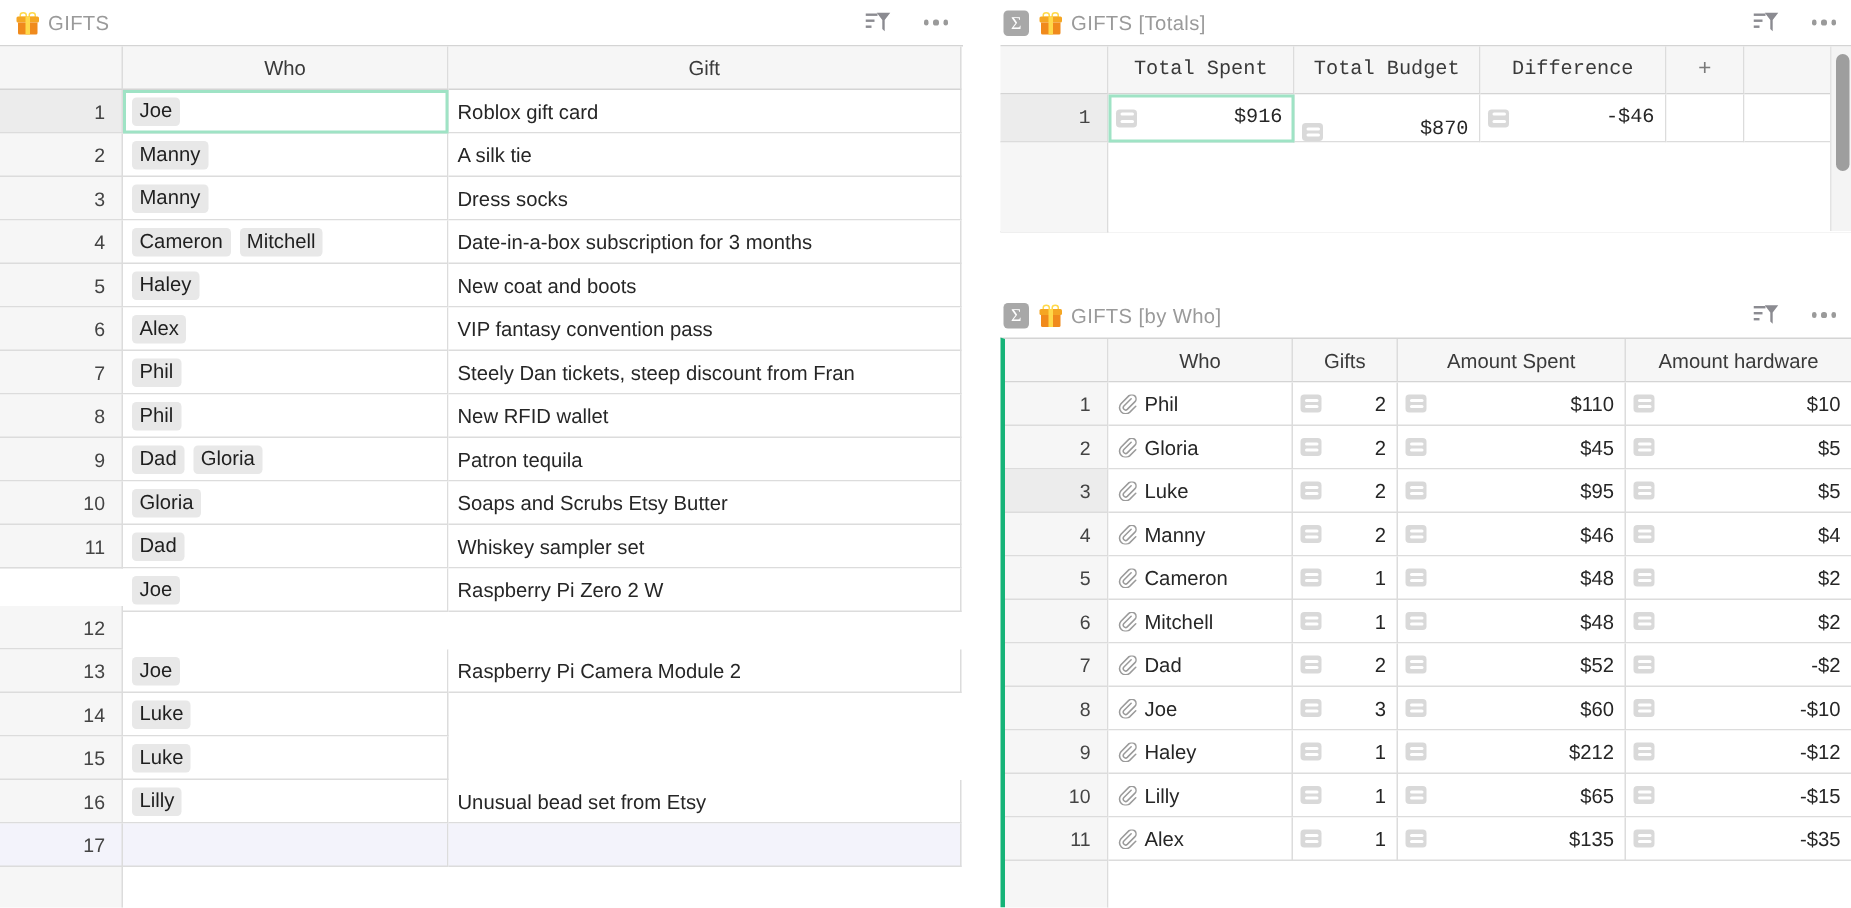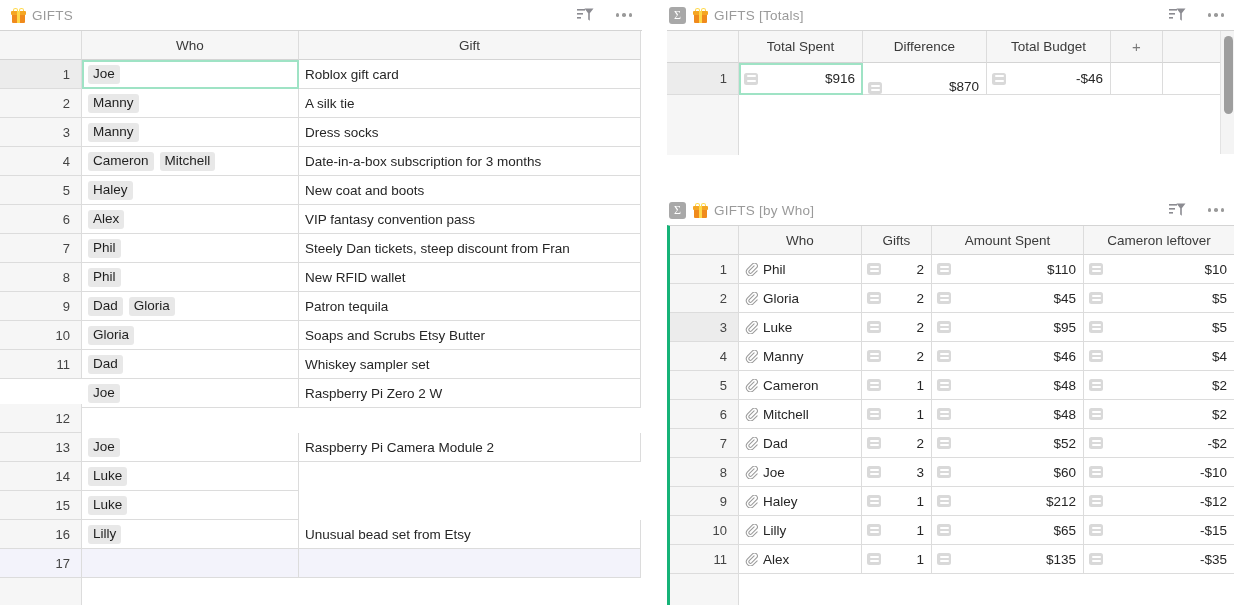--- a/index.html
+++ b/index.html
@@ -277,26 +277,26 @@
           <rect x="0" y="10" width="4" height="1.6" fill="#8b8b91"></rect>
           <path d="M7.5 1.5 L16.5 1.5 L12.8 6.3 L12.8 13.8 L11.2 12.4 L11.2 6.3 Z" fill="#8b8b91"></path>
         </svg>
         <span class="dots-ico">
             <i></i>
             <i></i>
             <i></i>
           </span>
       </span>
     </div>
-    <div class="grid panel-bottom" id="totals-grid" style="height:125px;position:relative;">
+    <div class="grid panel-bottom" id="totals-grid" style="height:125px;position:relative;font-family:Liberation Mono, monospace;">
         <div class="row hdr-row">
           <div class="cell rownum" style="width: 72px; height: 32px;"></div>
           <div class="cell" style="width: 124px; height: 32px;">Total Spent</div>
+          <div class="cell" style="width: 124px; height: 32px;">Total Budget</div>
           <div class="cell" style="width: 124px; height: 32px;">Difference</div>
-          <div class="cell" style="width: 124px; height: 32px;">Total Budget</div>
           <div class="cell" style="width: 52px; height: 32px;">
             <span class="plus-ico">+</span>
           </div>
           <div class="cell" style="width: 57px; height: 32px; background: rgb(246, 246, 246); border-right: none;"></div>
         </div>
         <div class="row">
           <div class="cell rownum hot" style="width: 72px; height: 32px;">1</div>
           <div class="cell fxcell sel" style="width: 124px; height: 32px;">
             <span class="fx"></span>
             <span>$916</span>
@@ -346,21 +346,21 @@
             <i></i>
           </span>
       </span>
     </div>
     <div class="grid acc" id="bywho-grid" style="height:380px;">
         <div class="row hdr-row">
           <div class="cell rownum" style="width: 69px; height: 29px;"></div>
           <div class="cell" style="width: 123px; height: 29px;">Who</div>
           <div class="cell" style="width: 70px; height: 29px;">Gifts</div>
           <div class="cell" style="width: 152px; height: 29px;">Amount Spent</div>
-          <div class="cell" style="width: 150px; height: 29px; border-right: none;">Cameron leftover</div>
+          <div class="cell" style="width: 150px; height: 29px; border-right: none;">Amount hardware</div>
         </div>
         <div class="row">
           <div class="cell rownum" style="width: 69px; height: 29px;">1</div>
           <div class="cell" style="width: 123px; height: 29px;">
             <svg class="clip" viewBox="0 0 14 14">
               <path d="M9.8 3.1 L4.6 8.3a1.7 1.7 0 0 0 2.4 2.4l5.4-5.4a3 3 0 0 0-4.3-4.3L2.5 6.6a4.4 4.4 0 0 0 6.2 6.2l4.4-4.4" fill="none" stroke="#9a9a9a" stroke-width="1.1" stroke-linecap="round"></path>
             </svg>
             <span>Phil</span>
           </div>
           <div class="cell fxcell" style="width: 70px; height: 29px;">

